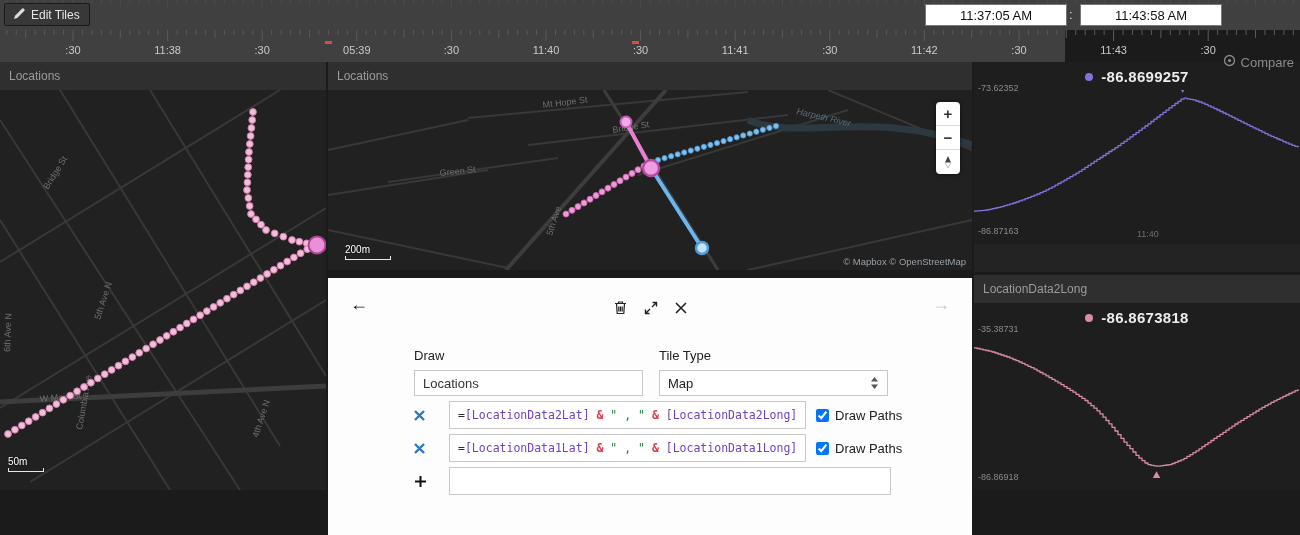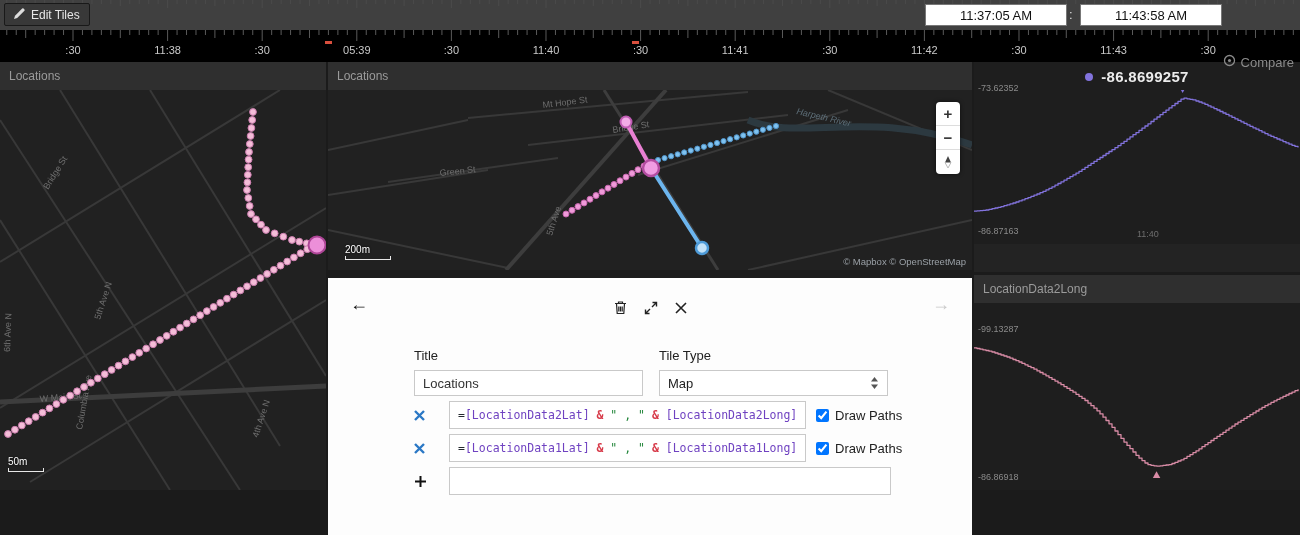--- a/index.html
+++ b/index.html
@@ -14,21 +14,21 @@
     font-size:12px; display:flex; align-items:center; gap:6px; padding:0 9px; cursor:pointer; }
   .time-input { position:absolute; top:4px; width:142px; height:22px; z-index:3;
     background:#fff; border:1px solid #777; font-size:13px; text-align:center; color:#111;
     font-family:"Liberation Sans", sans-serif; }
   #time-start { left:925px; } #time-end { left:1080px; }
   .time-colon { position:absolute; left:1069px; top:7px; color:#ddd; font-size:13px; z-index:3; }
   .compare-btn { position:absolute; right:6px; top:6px; z-index:3; color:#8b8b8b; font-size:13px;
     display:flex; align-items:center; gap:5px; cursor:pointer;margin-top:48px; }
 
   
-  .ruler { position:absolute; left:0; top:30px; width:1300px; height:32px; background:#000000; }
+  .ruler { position:absolute; left:0; top:30px; width:1065px; height:32px; background:#404040; }
   #ticks-bottom { position:absolute; left:0; top:0; width:1300px; height:16px; }
   .ruler-label { position:absolute; top:14px; font-size:11px; color:#c9c9c9; transform:translateX(-50%); white-space:nowrap; }
 
   
   .tile { position:absolute; background:#232323; }
   .tile-header { height:28px; background:#2f2f2f; color:#9b9b9b; font-size:12px; line-height:28px; padding:0 9px; }
   .map-body { position:relative; width:100%; height:calc(100% - 28px); background:#212121; overflow:hidden; }
   .map-svg { position:absolute; left:0; top:0; }
   .street-label { fill:#6e6e6e; font-size:9px; }
   .street-label.river { fill:#5d6e78; font-style:italic; }
@@ -610,21 +610,25 @@
           <path d="M0 121.1H3V120.8H6V120.6H9V120.3H12V120.0H15V119.4H18V118.7H21V118.0H24V117.3H27V116.6H30V115.7H33V114.8H36V113.9H39V113.0H42V112.0H45V110.9H48V109.8H51V108.7H54V107.6H57V106.4H60V105.2H63V104.0H66V102.7H69V101.3H72V99.8H75V98.3H78V96.8H81V95.2H84V93.5H87V91.8H90V90.1H93V88.4H96V86.6H99V84.9H102V83.1H105V81.3H108V79.3H111V77.3H114V75.4H117V73.4H120V71.4H123V69.4H126V67.5H129V65.5H132V63.5H135V61.5H138V59.6H141V57.6H144V55.6H147V53.4H150V51.3H153V49.1H156V46.9H159V44.7H162V42.6H165V40.4H168V38.2H171V36.0H174V33.8H177V31.5H180V29.2H183V27.0H186V24.7H189V22.4H192V20.1H195V17.9H198V15.7H201V13.5H204V11.4H207V9.2H210V8.2H213V8.8H216V9.3H219V9.9H222V11.0H225V12.0H228V13.1H231V14.4H234V15.8H237V17.2H240V18.6H243V20.0H246V21.5H249V23.0H252V24.4H255V25.9H258V27.4H261V28.9H264V30.4H267V31.8H270V33.3H273V34.8H276V36.3H279V37.8H282V39.2H285V40.7H288V42.2H291V43.7H294V45.1H297V46.4H300V47.7H303V49.0H306V50.2H309V51.6H312V52.9H315V54.2H318V55.3H321V56.4H324V57.4" fill="none" stroke="#8273dd" stroke-width="1.3" stroke-linejoin="round"></path>
           <polygon points="204.14000000000001,-5.000000000261016 213.14000000000001,-5.000000000261016 208.64000000000001,2.999999999738984" fill="#8273dd"></polygon>
         </svg>
       <span class="time-lab" style="left: 163px;">11:40</span>
     </div>
   </section>
 
   <section class="tile chart-tile" id="chart-tile-1">
     <div class="tile-header">LocationData2Long</div>
     <div class="chart-body">
-      <span class="ylab top">-99.13287</span>
+      <div class="legend">
+        <span class="legend-dot" style="background: rgb(217, 140, 166);"></span>
+        <span class="legend-value">-86.8673818</span>
+      </div>
+      <span class="ylab top">-35.38731</span>
       <span class="ylab bottom">-86.86918</span>
       <svg class="plot plot-1" viewBox="0 0 326 145">
           <path d="M0 14.9H3V15.5H6V16.2H9V16.9H12V17.5H15V18.2H18V19.0H21V20.0H24V21.0H27V22.0H30V23.0H33V24.0H36V25.2H39V26.5H42V27.7H45V29.0H48V30.4H51V31.8H54V33.3H57V34.7H60V36.2H63V37.9H66V39.5H69V41.2H72V42.8H75V44.6H78V46.4H81V48.1H84V49.9H87V51.7H90V53.6H93V55.4H96V57.3H99V59.2H102V61.3H105V63.3H108V65.4H111V67.5H114V70.1H117V72.7H120V75.2H123V77.8H126V80.9H129V84.2H132V87.5H135V90.8H138V94.3H141V98.0H144V101.7H147V105.4H150V109.1H153V112.4H156V115.7H159V119.0H162V122.3H165V125.1H168V127.6H171V130.0H174V131.7H177V132.3H180V132.8H183V133.2H186V132.8H189V132.4H192V132.0H195V131.6H198V130.5H201V129.3H204V128.0H207V126.8H210V125.3H213V123.4H216V121.6H219V119.7H222V117.8H225V115.8H228V113.7H231V111.6H234V109.6H237V107.5H240V105.4H243V103.4H246V101.3H249V99.3H252V97.2H255V95.1H258V93.1H261V91.0H264V89.2H267V87.3H270V85.4H273V83.6H276V81.7H279V79.9H282V78.0H285V76.2H288V74.4H291V72.7H294V71.1H297V69.4H300V67.8H303V66.3H306V64.9H309V63.4H312V62.0H315V60.5H318V59.1H321V57.7H324V56.2" fill="none" stroke="#d98ca6" stroke-width="1.3" stroke-linejoin="round"></path>
           <polygon points="178.06000000000003,146.30821917786824 187.06000000000003,146.30821917786824 182.56000000000003,138.30821917786824" fill="#d98ca6"></polygon>
         </svg>
       <span class="time-lab"></span>
     </div>
   </section>
 
   <section class="editor">
@@ -647,21 +651,21 @@
             <path d="M1 1l10 10M11 1L1 11"></path>
           </svg>
         </span>
       </div>
       <span class="nav-next">→</span>
     </div>
 
     <div class="form">
       <div class="form-row">
         <div>
-          <div class="field-label">Title</div>
+          <div class="field-label">Draw</div>
           <input class="text-input" value="Locations" style="">
         </div>
         <div>
           <div class="field-label">Tile Type</div>
           <div class="select">
             <span>Map</span>
             <svg width="9" height="14" viewBox="0 0 9 14">
               <path d="M4.5 1L8 5.5H1z" fill="#555"></path>
                 <path d="M4.5 13L1 8.5h7z" fill="#555"></path>
             </svg>

